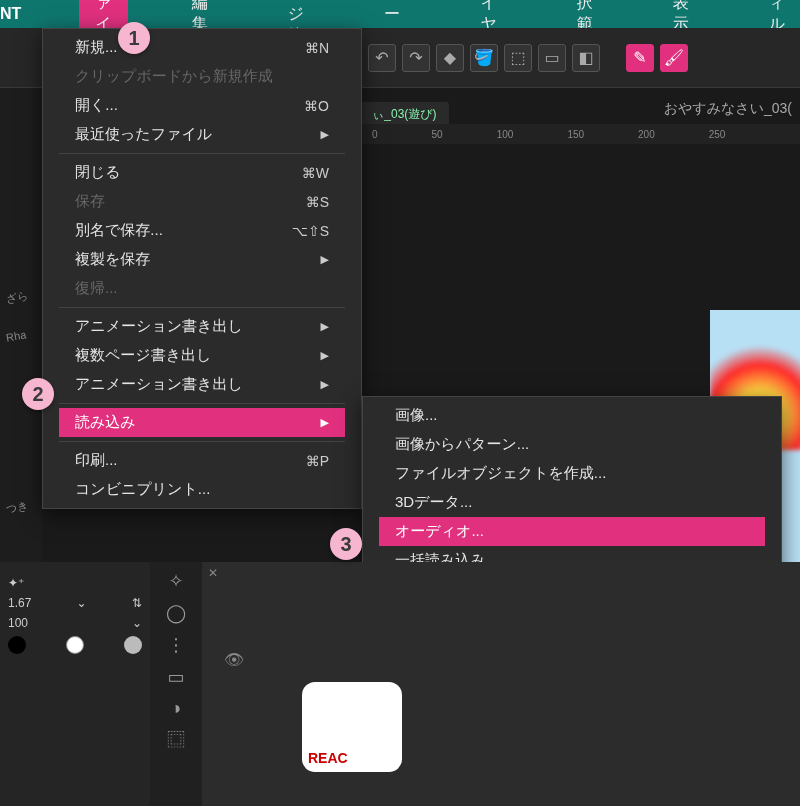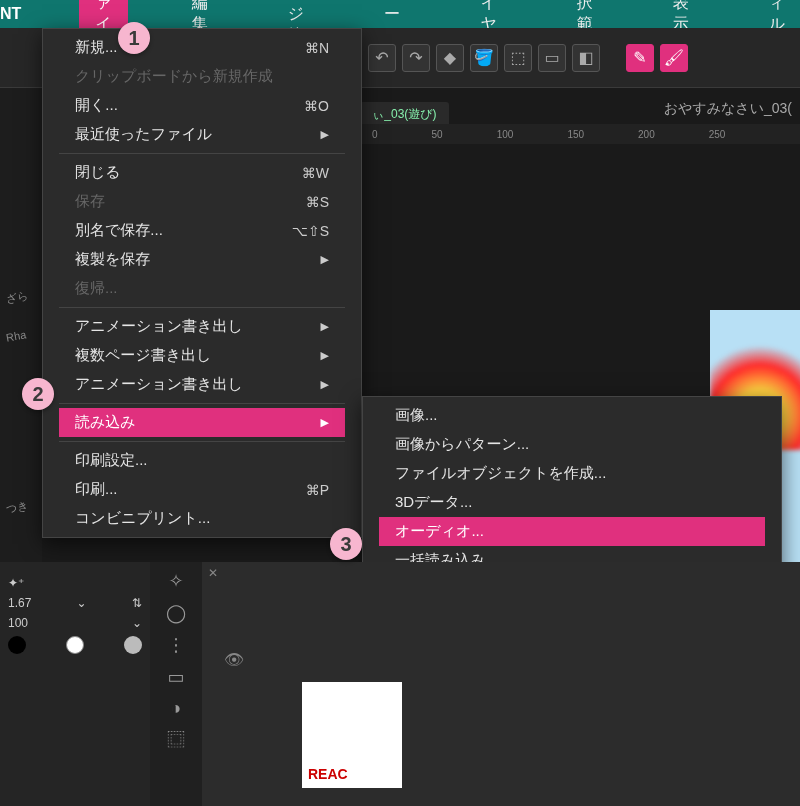--- a/index.html
+++ b/index.html
@@ -218,28 +218,29 @@
     flex: 1;
     background: #2c2c2c;
     padding: 12px;
     position: relative;
   }
   .thumb {
     position: absolute;
     left: 100px;
     top: 120px;
     width: 100px;
-    height: 106px;
+    height: 90px;
     background: #fff;
     color: #c00;
     font-weight: bold;
     display: flex;
     align-items: flex-end;
     padding: 6px;
     font-size: 14px;
+    border-radius: 13px;
   }
   .timeline-label {
     color: #999;
     font-size: 13px;
     font-style: italic;
     padding: 40px 0 0 20px;
   }
   .tiny-lbl {
     position: absolute;
     color: #888;
@@ -345,23 +346,20 @@
     <div class="dd-row">
       <span class="dd-label">アニメーション書き出し</span>
       <span class="dd-arrow">▶</span>
     </div>
     <div class="dd-sep"></div>
     <div class="dd-row sel">
       <span class="dd-label">読み込み</span>
       <span class="dd-arrow">▶</span>
     </div>
     <div class="dd-sep"></div>
-    <div class="dd-row">
-      <span class="dd-label">印刷設定...</span>
-    </div>
     <div class="dd-row">
       <span class="dd-label">印刷...</span>
       <span class="dd-short">⌘P</span>
     </div>
     <div class="dd-row">
       <span class="dd-label">コンビニプリント...</span>
     </div>
   </div>
 
 <div class="dropdown sub-dd" id="sub-dd">

